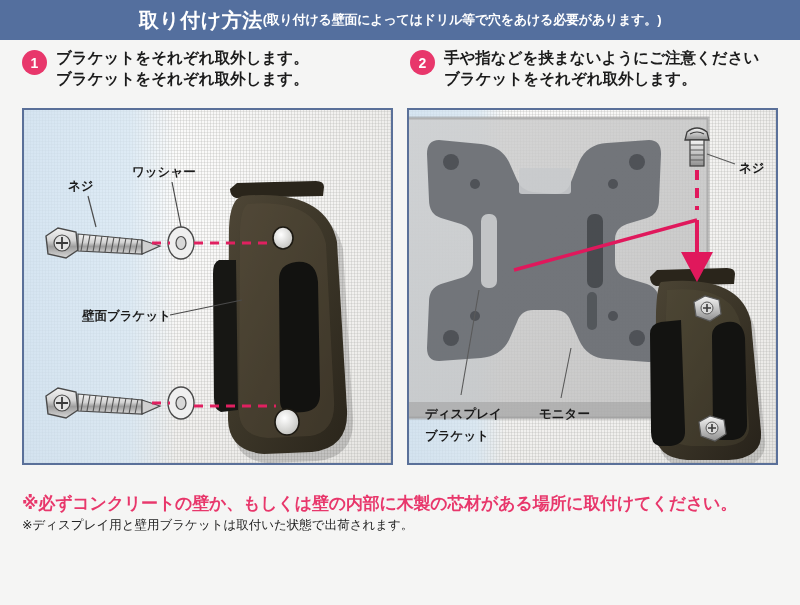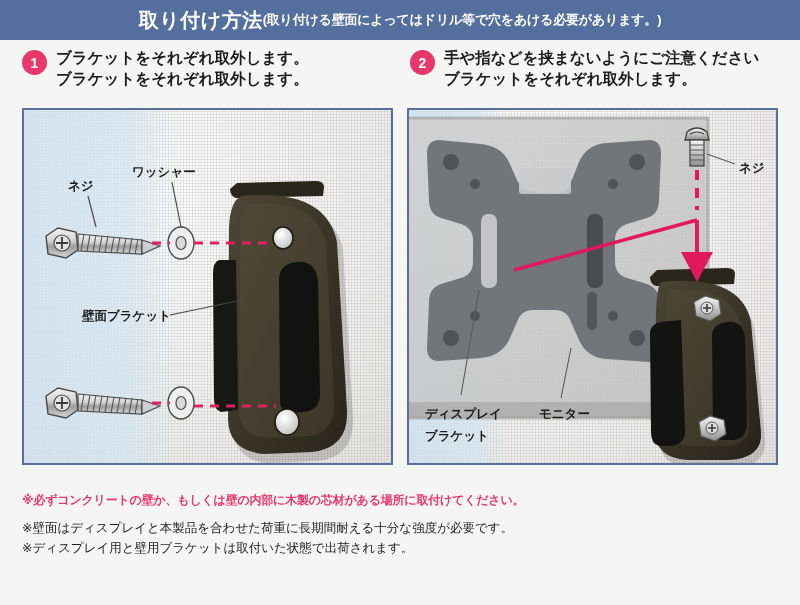--- a/index.html
+++ b/index.html
@@ -60,21 +60,21 @@
   
   .tint{position:absolute;top:0;bottom:0;background:linear-gradient(90deg,rgba(205,224,240,.80) 0%,rgba(210,228,242,.72) 70%,rgba(255,255,255,0) 100%);}
   .panel.left .tint{left:0;width:152px;}
   .panel.right .tint{left:0;width:96px;}
 
   svg.art{position:absolute;left:0;top:0;width:100%;height:100%;}
   .lbl{font-family:"Liberation Sans","DejaVu Sans",sans-serif;font-size:12.5px;font-weight:bold;fill:#1a1a1a;}
 
   
   .notes{position:absolute;left:22px;top:492px;width:760px;}
-  .warn{color:#e8376b;font-size:12px;font-weight:bold;letter-spacing:-.2px;margin-bottom:9px;white-space:nowrap;}
+  .warn{color:#e8376b;font-size:17px;font-weight:bold;letter-spacing:-.2px;white-space:nowrap;}
   .note{color:#222;font-size:12.5px;line-height:1.62;white-space:nowrap;}
 </style>
 </head>
 <body>
 
 <div class="page">
 
   <div class="header">
     <span class="title">取り付け方法</span>
     <span class="sub">(取り付ける壁面によってはドリル等で穴をあける必要があります。)</span>
@@ -323,17 +323,16 @@
 
       <text class="lbl" x="330" y="62">ネジ</text>
       <text class="lbl" x="16" y="308">ディスプレイ</text>
       <text class="lbl" x="16" y="330">ブラケット</text>
       <text class="lbl" x="130" y="308">モニター</text>
     </svg>
   </div>
 
   <div class="notes">
     <div class="warn">※必ずコンクリートの壁か、もしくは壁の内部に木製の芯材がある場所に取付けてください。</div>
-    <div class="note">※壁面はディスプレイと本製品を合わせた荷重に長期間耐える十分な強度が必要です。</div>
     <div class="note">※ディスプレイ用と壁用ブラケットは取付いた状態で出荷されます。</div>
   </div>
 
 </div>
 
 </body></html>

